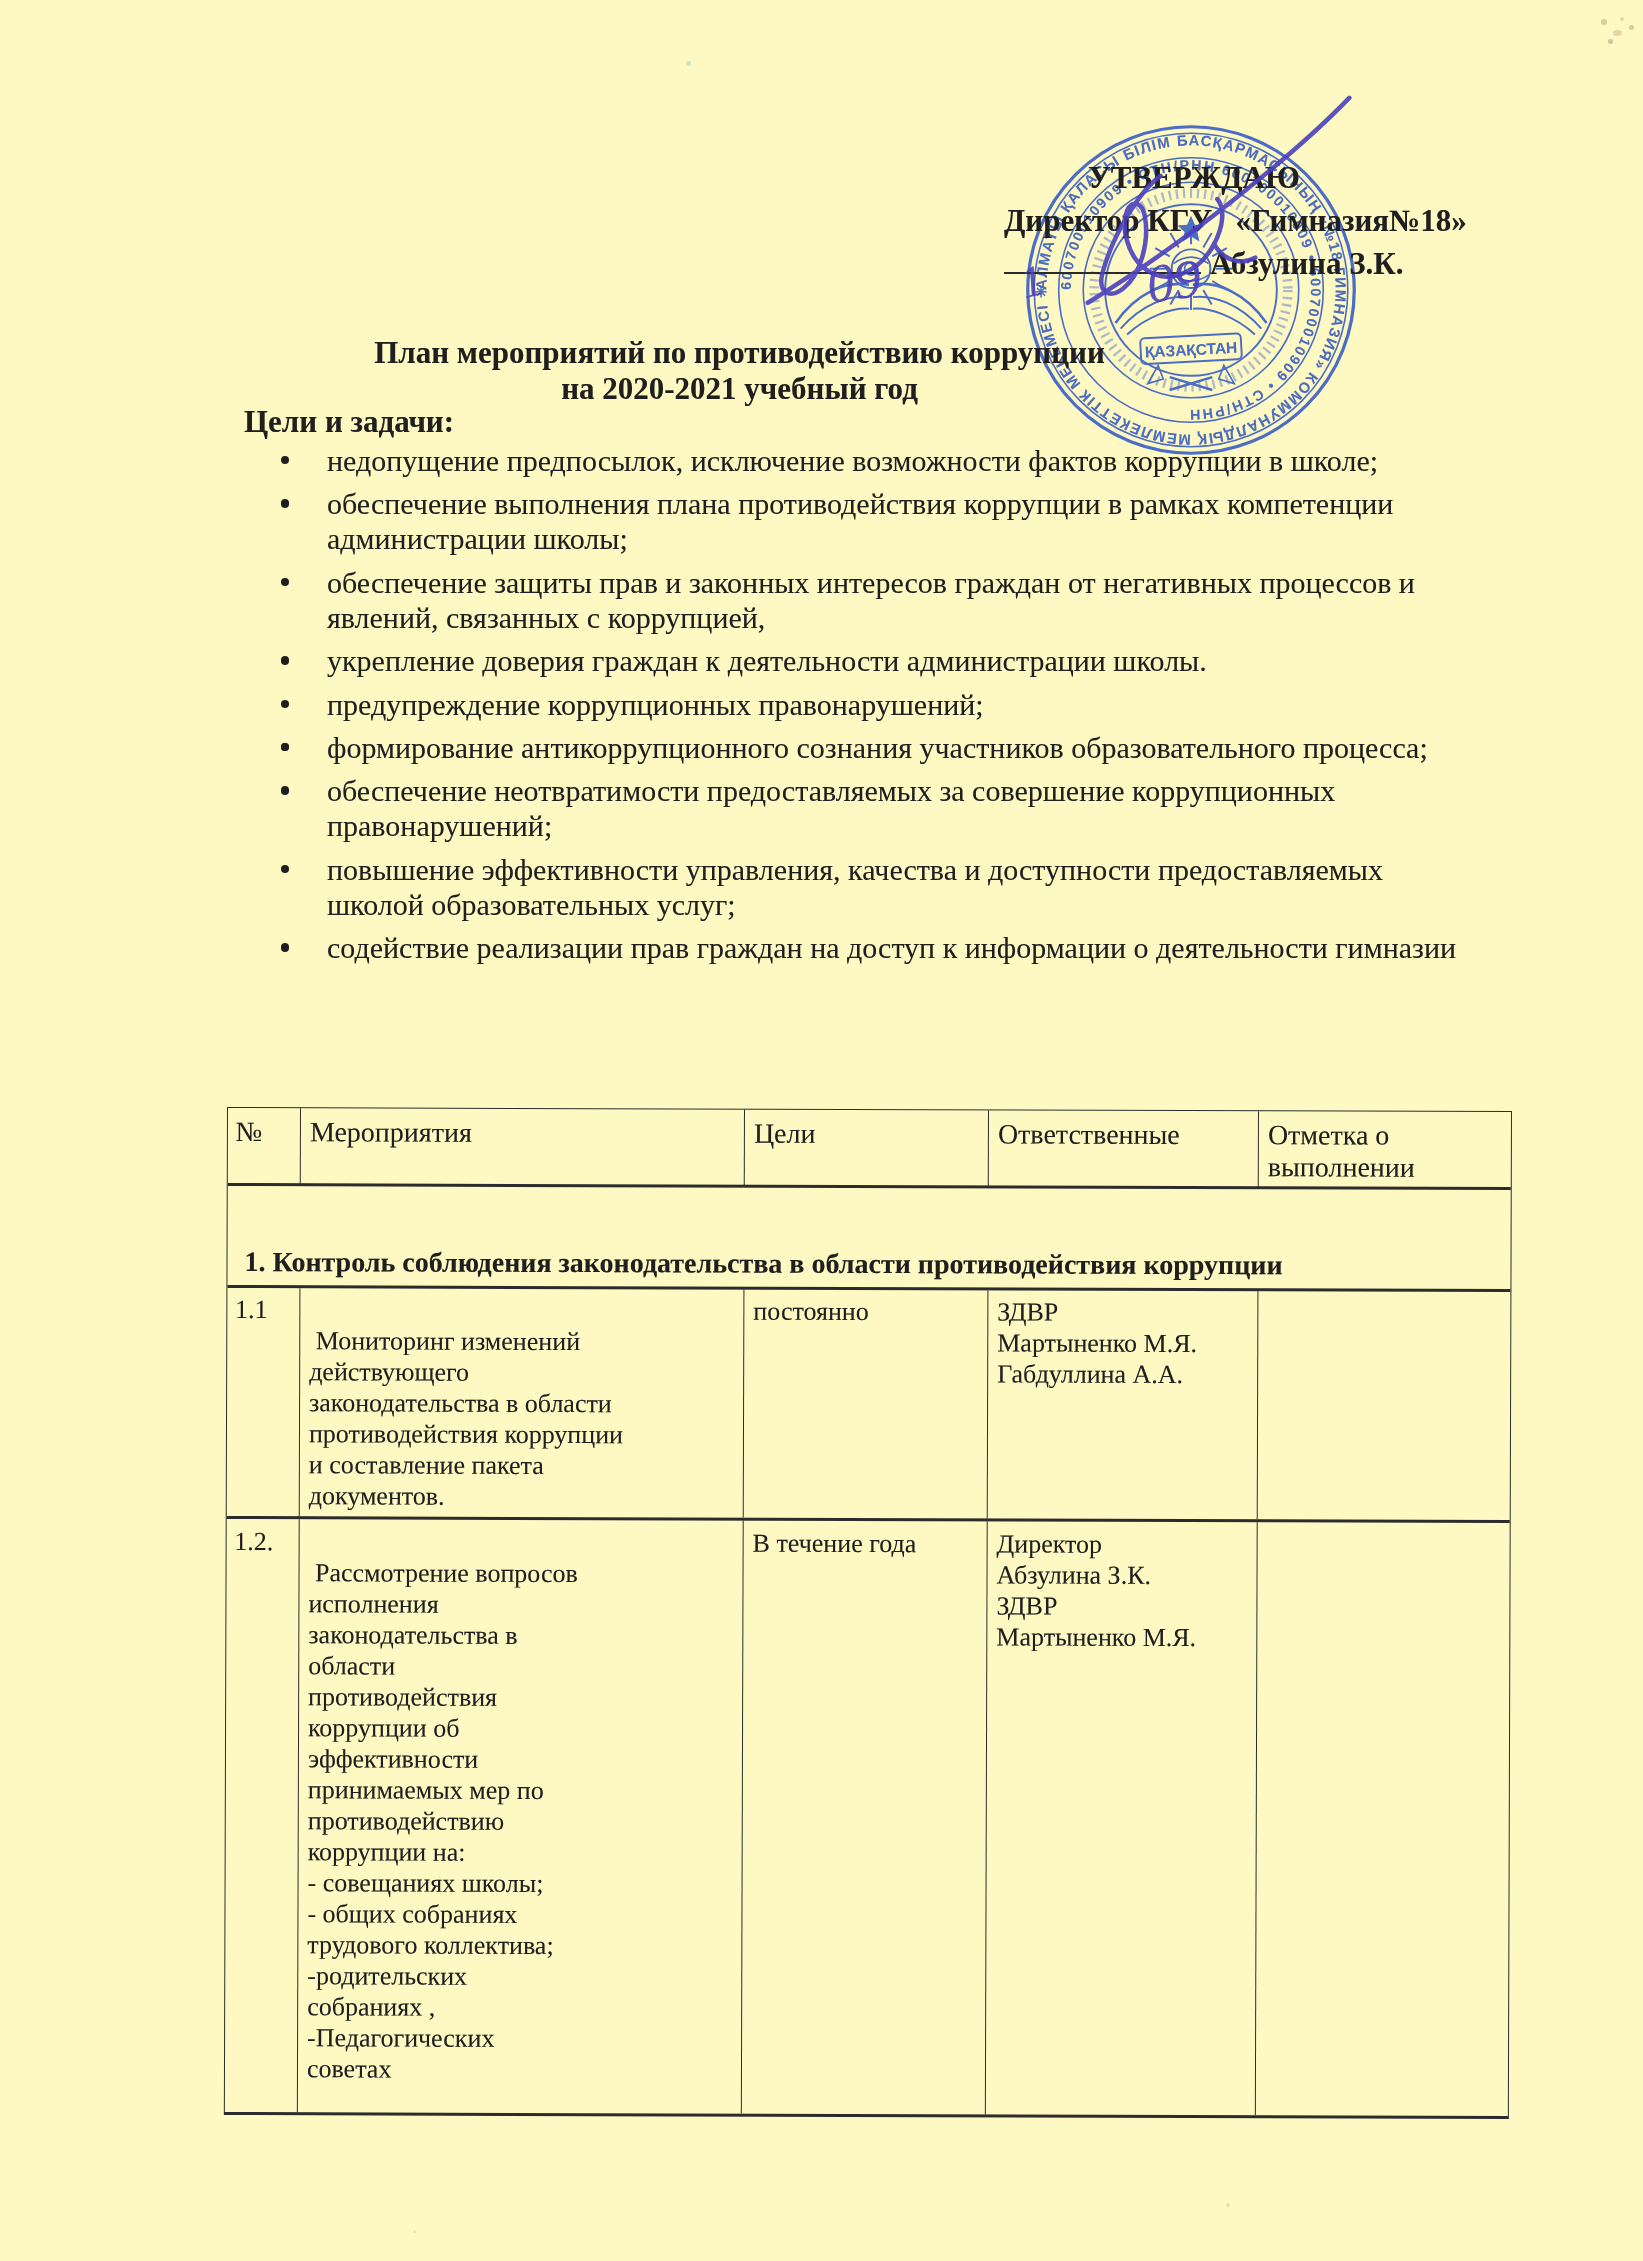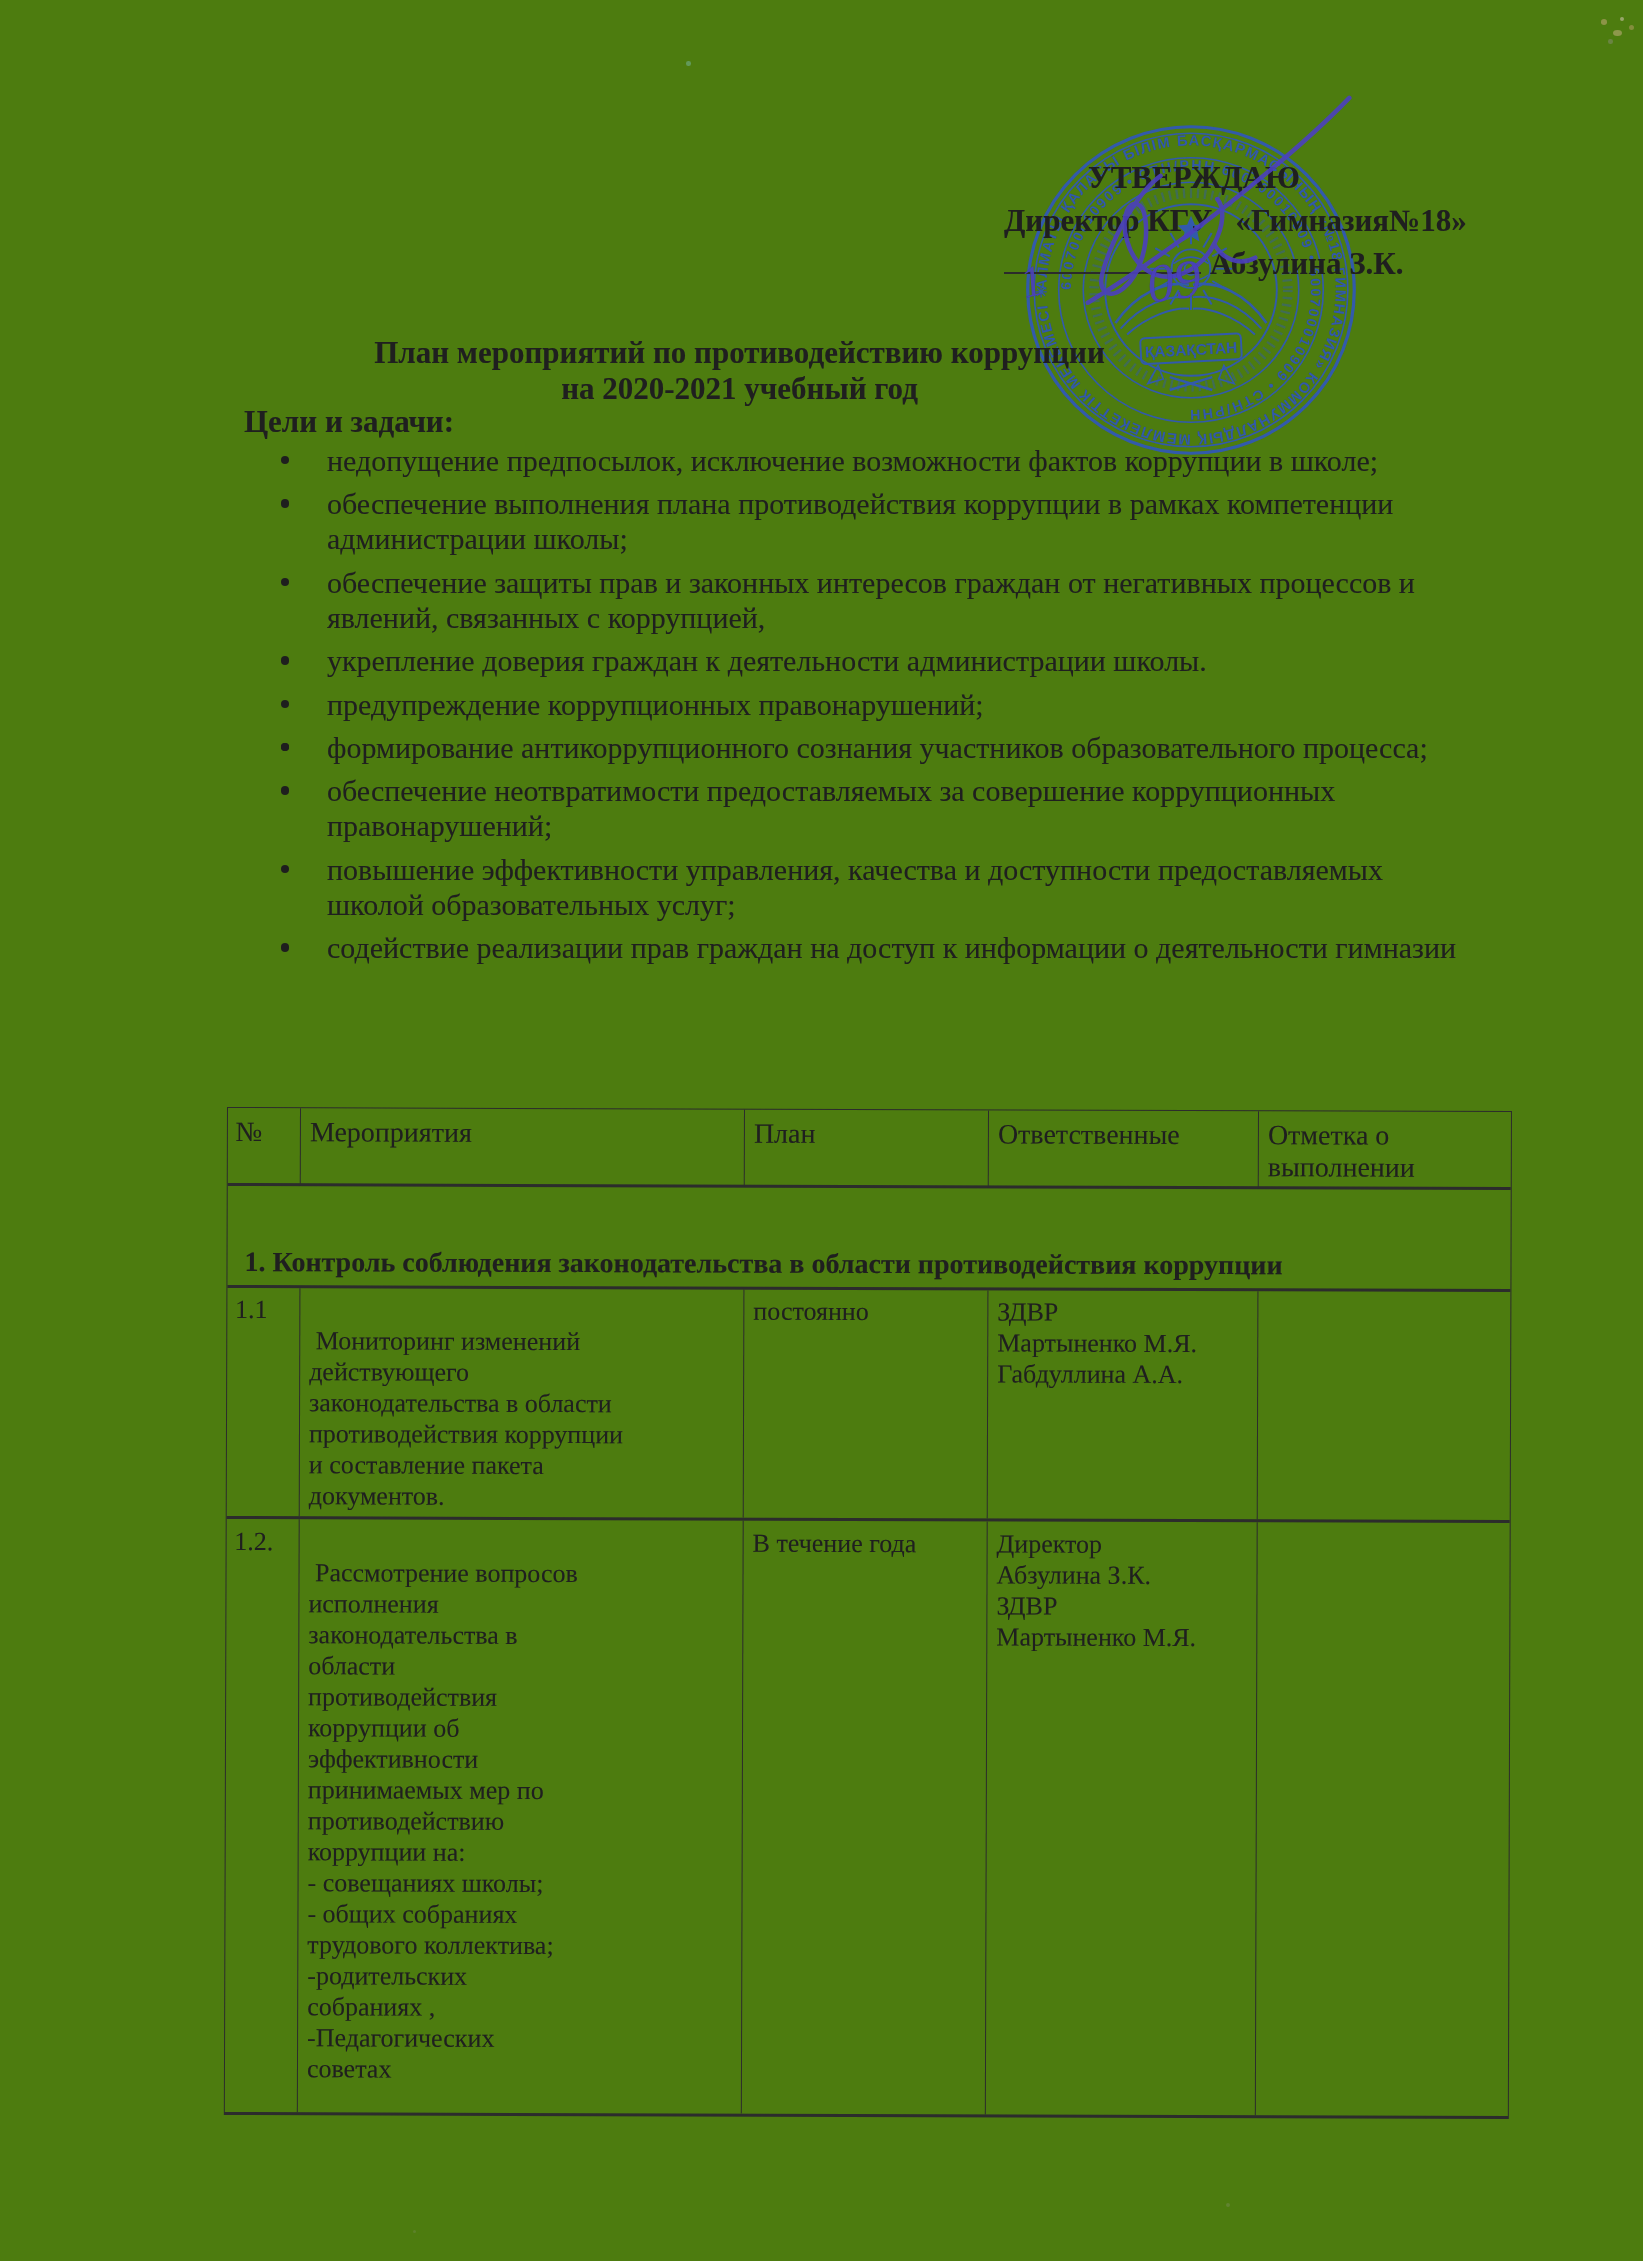--- a/index.html
+++ b/index.html
@@ -1,17 +1,17 @@
 <!DOCTYPE html>
 <html style="font-size:10.3px"><head>
 <meta charset="utf-8">
 <style>
   html,body{margin:0;padding:0;background:#e8e6e0;}
   .page{
-    position:relative;width:1644px;height:2261px;background:#4d7c0f;overflow:hidden;
+    position:relative;width:1644px;height:2261px;background:#fef9c3;overflow:hidden;
     font-family:"Liberation Serif","DejaVu Serif",serif;color:#1f1f1f;
     text-shadow:0 0 0.6px rgba(40,40,40,.35);
   }
   
   .approval{position:absolute;left:1004px;top:156px;z-index:3;font-weight:bold;font-size:31px;line-height:43px;}
   .approval .ln{white-space:pre;}
   .approval .ln1{margin-left:84px;}
   .bl{display:inline-block;border-bottom:2.6px solid #2b2b2b;height:19.3px;}
   .bl-sign{width:197px;}
   .bl-day{width:55px;}
@@ -187,21 +187,21 @@
       <div class="goal-item">
       <span class="goal-dot"></span>
       <span class="goal-text">содействие реализации прав граждан на доступ к информации о деятельности гимназии</span>
     </div>
     </div>
 
   <div class="tbl">
     <div class="trow thead">
       <div class="cell cell-num">№</div>
       <div class="cell">Мероприятия</div>
-      <div class="cell">План</div>
+      <div class="cell">Цели</div>
       <div class="cell">Ответственные</div>
       <div class="cell">Отметка о выполнении</div>
     </div>
 
     <div class="section-row">
       <span>1. Контроль соблюдения законодательства в области противодействия коррупции</span>
     </div>
 
     <div class="trow body-row-1">
       <div class="cell cell-num">1.1</div>

